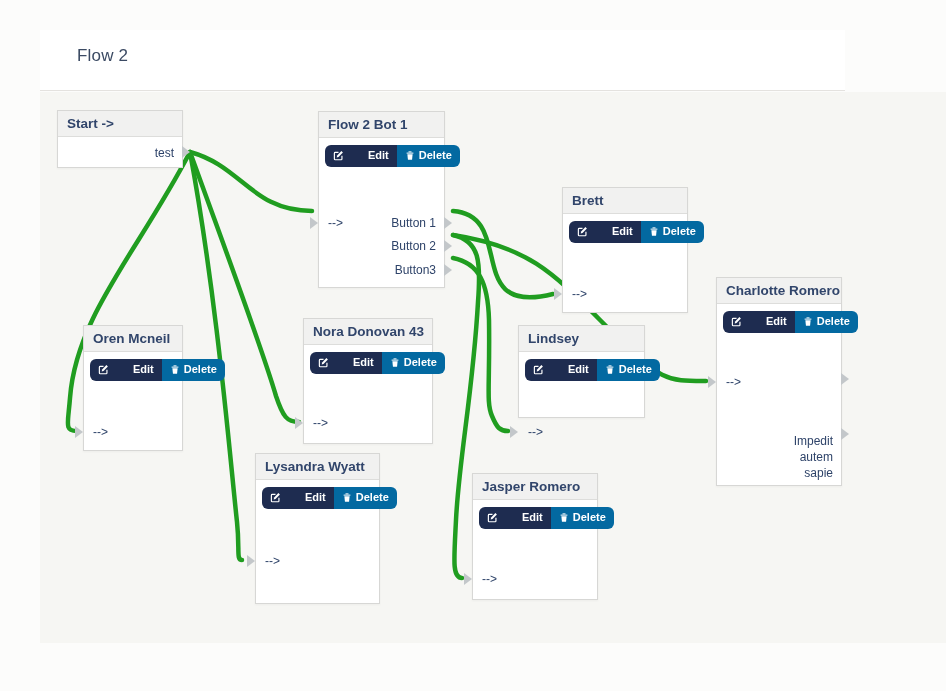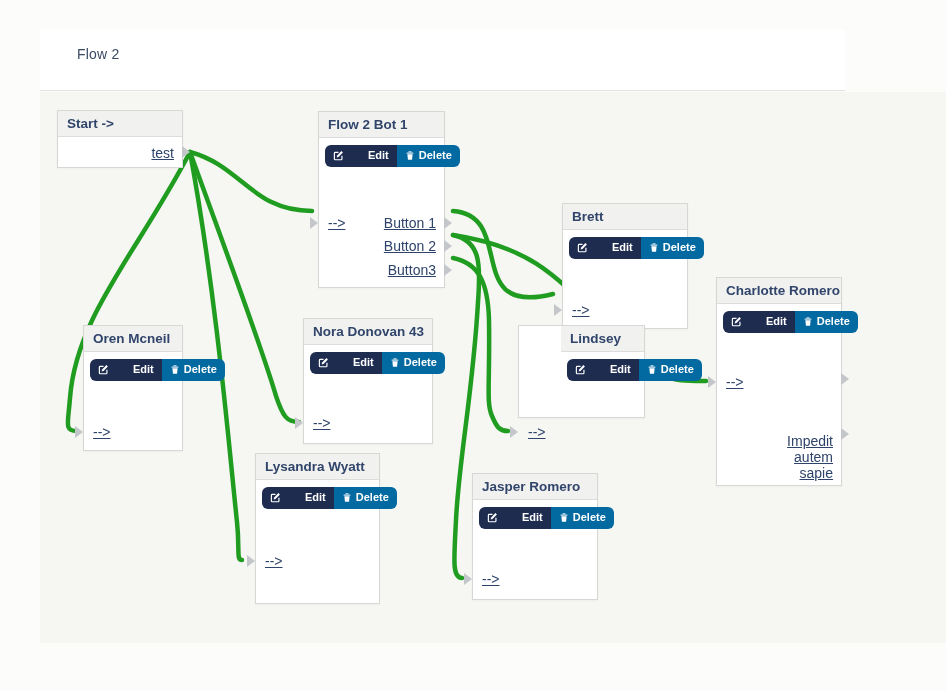--- a/index.html
+++ b/index.html
@@ -9,21 +9,21 @@
     font-family:"Liberation Sans", sans-serif;
     -webkit-font-smoothing:antialiased;
   }
   
   .header-bar{
     position:absolute;left:40px;top:30px;width:805px;height:61px;
     background:#ffffff;border-bottom:1px solid #e4e2df;box-sizing:border-box;
   }
   .page-title{
     position:absolute;left:37px;top:16px;
-    font-size:14px;color:#3b4a63;letter-spacing:.2px;
+    font-size:17px;color:#3b4a63;letter-spacing:.2px;
   }
   .canvas{
     position:absolute;left:40px;top:92px;width:906px;height:551px;
     background:#f6f6f3;
   }
   
   svg.edges{position:absolute;left:0;top:0;width:946px;height:691px;pointer-events:none;}
   svg.edges path{fill:none;stroke:#209d20;stroke-width:4.5;stroke-linecap:round;pointer-events:stroke;}
   
   .node{
@@ -37,21 +37,21 @@
   }
   .btn-row{display:flex;padding:7px 6px 0 6px;}
   .btn{
     display:flex;align-items:center;gap:4px;color:#fff;
     font-size:11px;font-weight:700;padding:5px 8px 6px 8px;cursor:pointer;line-height:1;
   }
   .btn svg{display:block;}
   .btn-edit{background:#1e2c50;border-radius:6px 0 0 6px;gap:24px;}
   .btn-delete{background:#0369a1;border-radius:0 6px 6px 0;}
   .port{
-    position:absolute;font-size:14px;color:#2e4369;line-height:16px;white-space:nowrap;text-decoration:underline;
+    position:absolute;font-size:12px;color:#2e4369;line-height:16px;white-space:nowrap;
   }
   .port.in{left:9px;}
   .port.out{right:8px;text-align:right;}
   .port.out.wrap{white-space:normal;width:64px;line-height:16px;}
   
   .conn{
     position:absolute;width:0;height:0;
     border-top:6px solid transparent;border-bottom:6px solid transparent;
     border-left:8px solid #c3c7ca;
   }
@@ -106,21 +106,21 @@
   <div class="port in" style="top:103px;">--&gt;</div>
   <span class="conn left" style="top:105px;"></span>
   <div class="port out" style="top:103px;">Button 1</div>
   <span class="conn right" style="top:105px;"></span>
   <div class="port out" style="top:126px;">Button 2</div>
   <span class="conn right" style="top:128px;"></span>
   <div class="port out" style="top:150px;">Button3</div>
   <span class="conn right" style="top:152px;"></span>
 </div>
 
-<div class="node" style="left: 562px; top: 187px; width: 126px; height: 126px; z-index: 2; margin-top: 16px;">
+<div class="node" style="left: 562px; top: 187px; width: 126px; height: 126px; z-index: 2;">
   <div class="node-header">Brett</div>
   <div class="btn-row">
     <div class="btn btn-edit">
       <svg width="11" height="11" viewBox="0 0 16 16">
           <path d="M13 8.5V13a1.2 1.2 0 0 1-1.2 1.2H3.2A1.2 1.2 0 0 1 2 13V4.6a1.2 1.2 0 0 1 1.2-1.2H8" fill="none" stroke="#fff" stroke-width="1.7"></path>
           <path d="M12.2 1.6l2.2 2.2L8 10.2 5.4 10.8 6 8.0z" fill="#fff"></path>
         </svg>
       <span>Edit</span>
     </div>
     <div class="btn btn-delete">
@@ -201,21 +201,21 @@
           <rect x="5.6" y="1.4" width="4.8" height="1.6" fill="#fff"></rect>
           <path d="M3.8 6h8.4l-.9 8.6H4.7z" fill="#fff"></path>
         </svg>
       <span>Delete</span>
     </div>
   </div>
   <div class="port in" style="top:96px;">--&gt;</div>
   <span class="conn left" style="top:98px;"></span>
 </div>
 
-<div class="node" style="left: 518px; top: 325px; width: 127px; height: 93px; z-index: 2; padding-left: 42px;">
+<div class="node" style="left: 518px; top: 325px; width: 127px; height: 93px; z-index: 2;">
   <div class="node-header">Lindsey</div>
   <div class="btn-row">
     <div class="btn btn-edit">
       <svg width="11" height="11" viewBox="0 0 16 16">
           <path d="M13 8.5V13a1.2 1.2 0 0 1-1.2 1.2H3.2A1.2 1.2 0 0 1 2 13V4.6a1.2 1.2 0 0 1 1.2-1.2H8" fill="none" stroke="#fff" stroke-width="1.7"></path>
           <path d="M12.2 1.6l2.2 2.2L8 10.2 5.4 10.8 6 8.0z" fill="#fff"></path>
         </svg>
       <span>Edit</span>
     </div>
     <div class="btn btn-delete">

